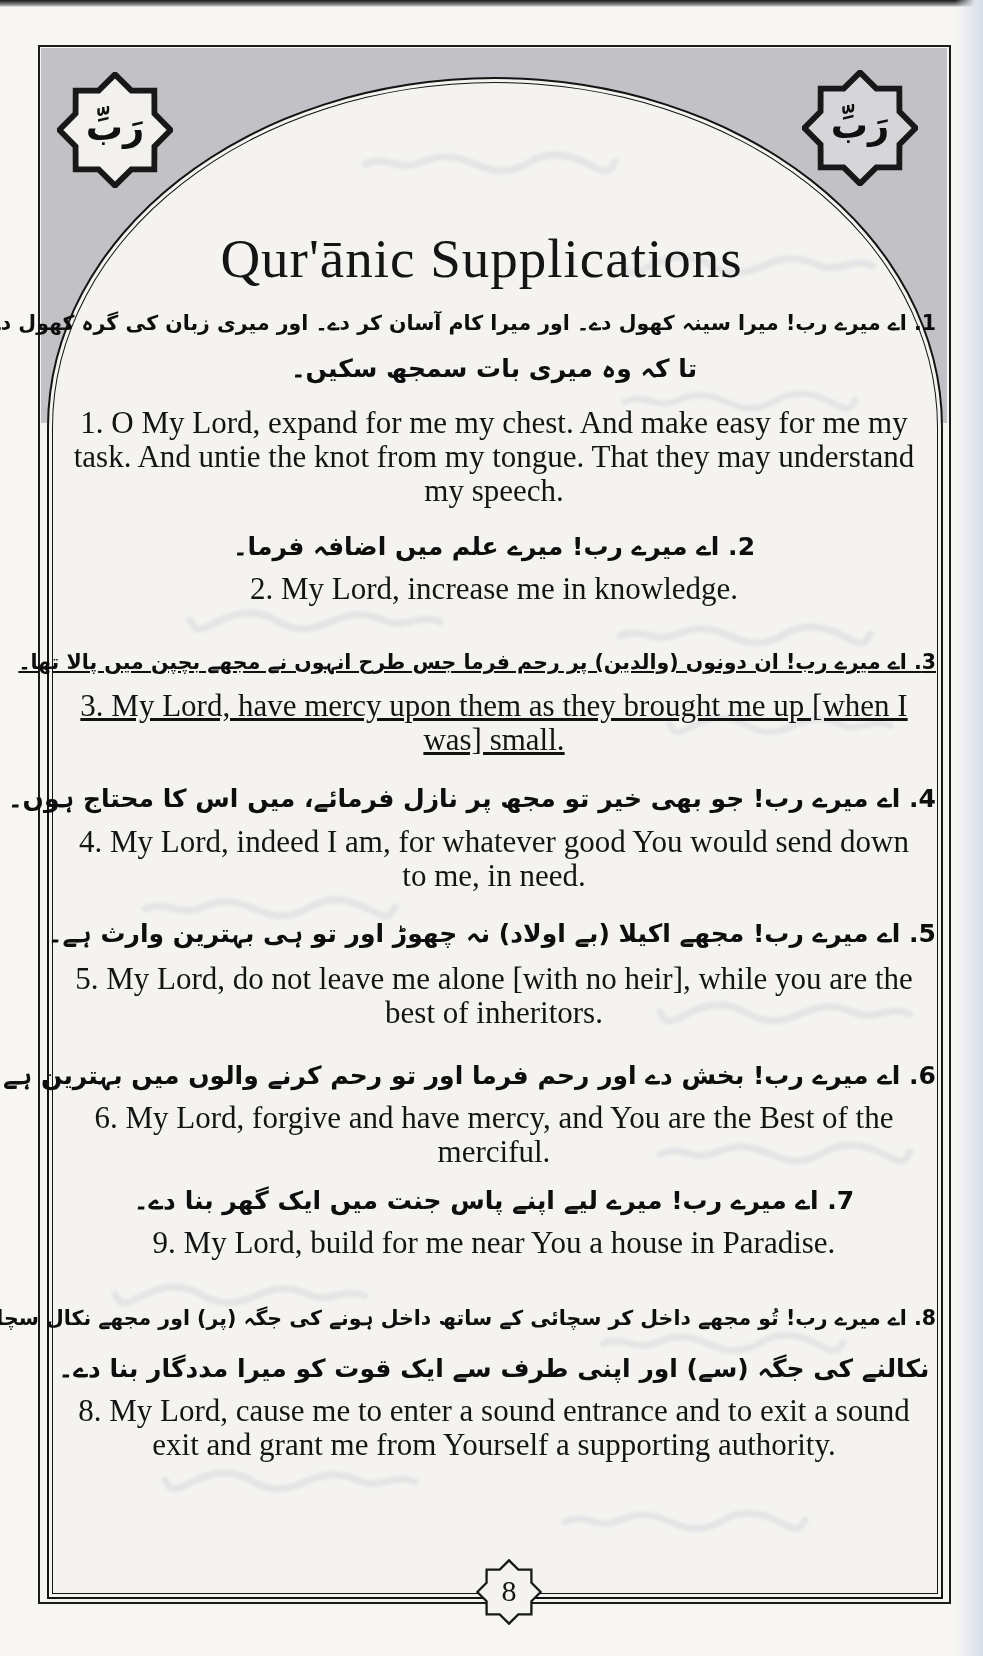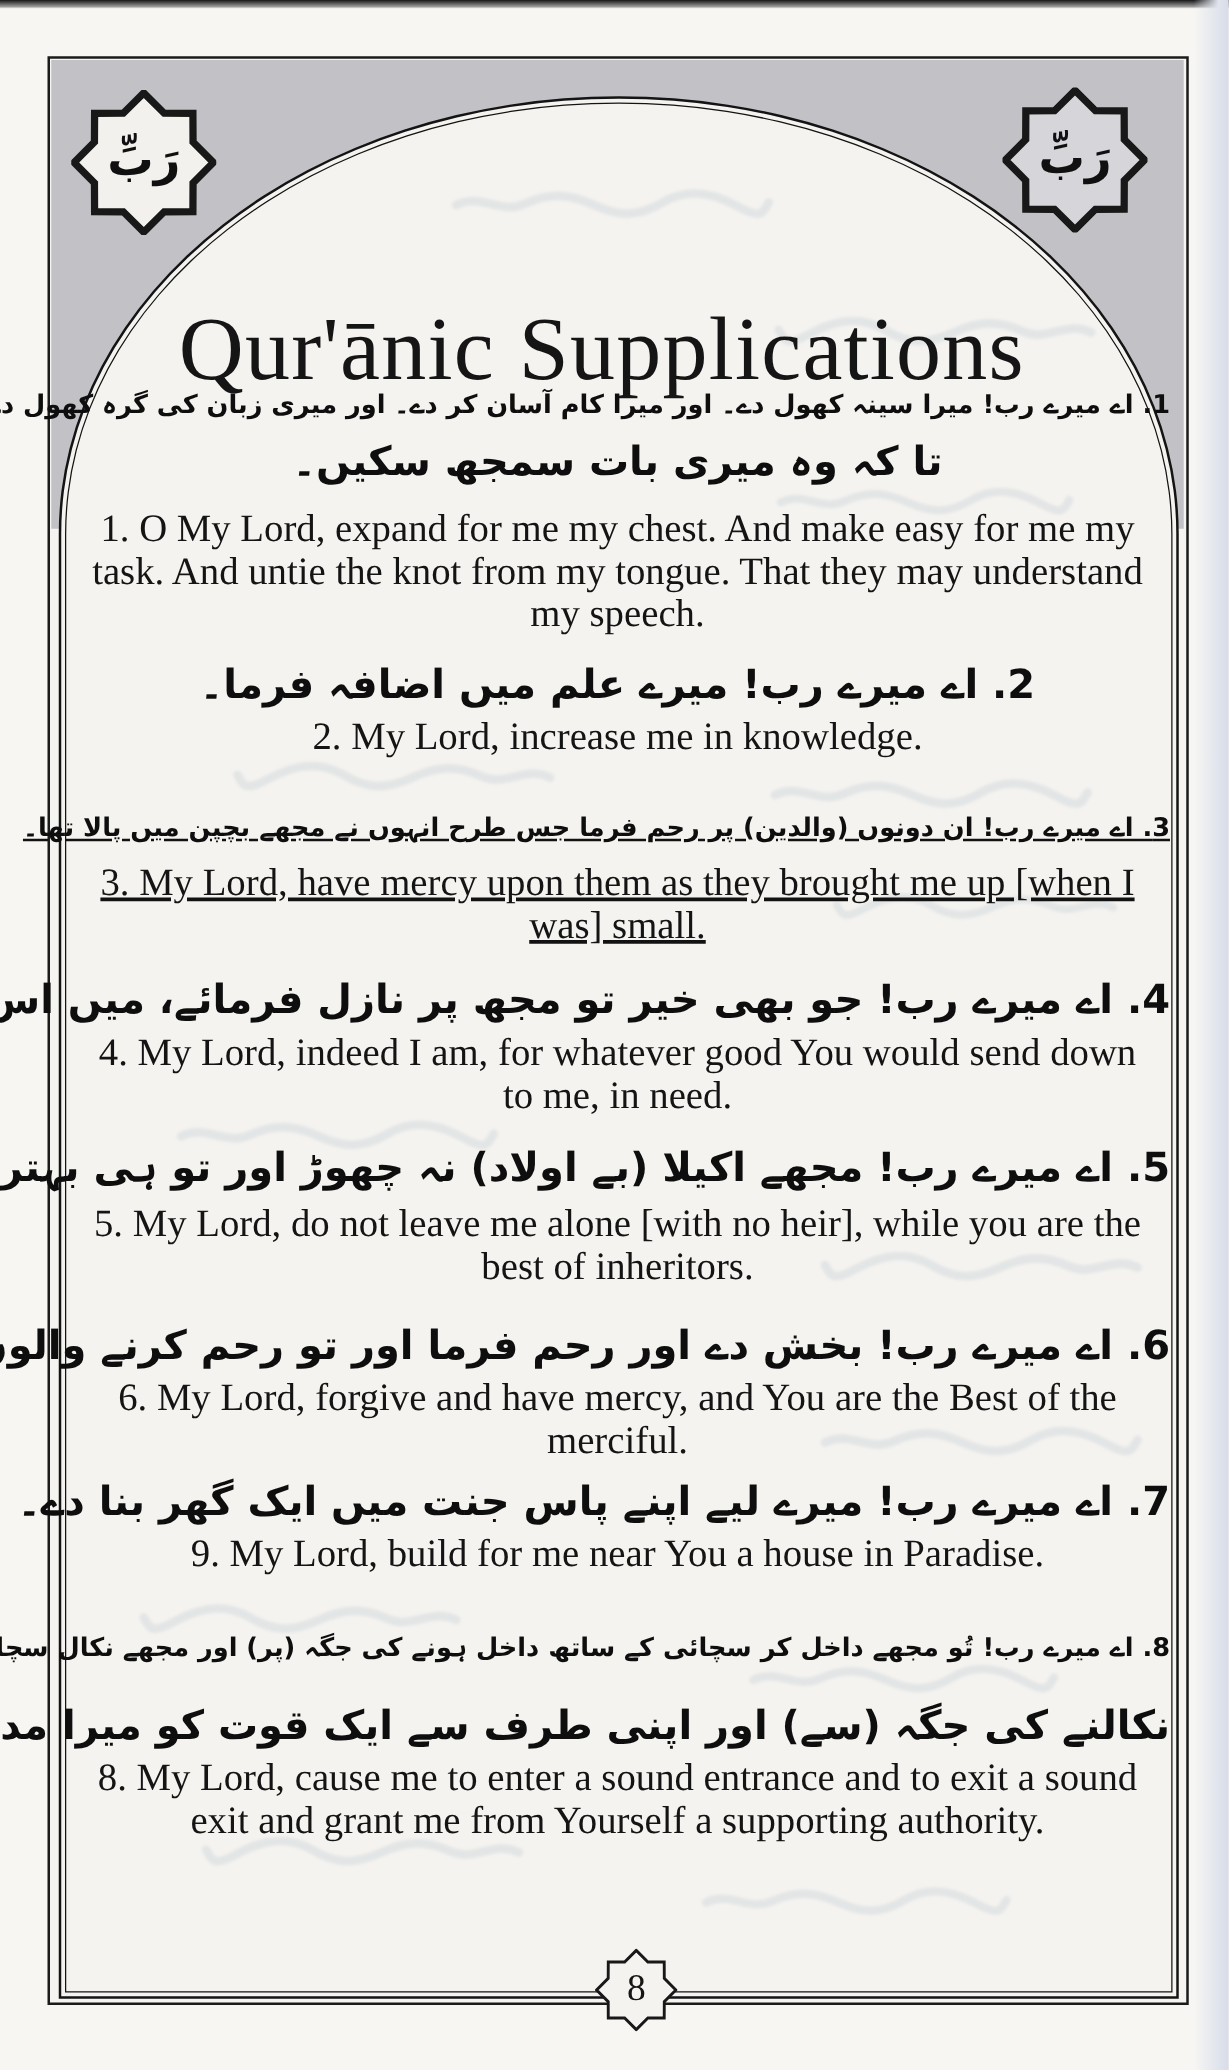--- a/index.html
+++ b/index.html
@@ -26,35 +26,35 @@
     border-radius:445px 445px 0 0 / 347px 347px 0 0;}
   
   .star-wrap{position:absolute;width:116px;height:116px;z-index:5;}
   .star-wrap .ar{position:absolute;inset:0;display:flex;align-items:center;justify-content:center;
     font-family:"DejaVu Sans",sans-serif;font-weight:700;font-size:37px;color:#101010;
     padding-bottom:6px;}
   .star-left{left:57px;top:72px;}
   .star-right{left:802px;top:70px;}
   
   .title{position:absolute;left:0;right:20px;top:190px;text-align:center;z-index:6;
-    font-size:72px;letter-spacing:1px;color:#151515;font-weight:400;}
+    font-size:55px;letter-spacing:1px;color:#151515;font-weight:400;}
   
   .content{position:absolute;left:52px;right:47px;top:300px;z-index:6;text-align:center;color:#121212;}
   .urdu{direction:rtl;font-family:"DejaVu Sans",sans-serif;font-weight:700;
-    font-size:32px;line-height:46px;height:46px;white-space:nowrap;color:#0e0e0e;}
+    font-size:25px;line-height:46px;height:46px;white-space:nowrap;color:#0e0e0e;}
   .urdu.lg{font-size:20.5px;}
   .eng{font-size:31px;line-height:34px;max-width:845px;margin:0 auto;color:#141414;}
   .b1 .eng{margin-top:14px;}
   .b2{margin-top:16px;} .b2 .eng{margin-top:2px;}
   .b3{margin-top:33px;text-decoration:underline;} .b3 .eng{margin-top:4px;}
   .b4{margin-top:19px;} .b4 .eng{margin-top:3px;}
   .b5{margin-top:18px;} .b5 .eng{margin-top:5px;}
   .b6{margin-top:23px;} .b6 .eng{margin-top:2px;}
   .b7{margin-top:9px;}  .b7 .eng{margin-top:2px;}
-  .b8{margin-top:35px;} .b8 .urdu + .urdu{margin-top:16px;} .b8 .eng{margin-top:2px;}
+  .b8{margin-top:35px;} .b8 .urdu + .urdu{margin-top:5px;} .b8 .eng{margin-top:2px;}
   
   .badge{position:absolute;left:476px;top:1559px;width:66px;height:66px;z-index:7;}
   .badge .num{position:absolute;inset:0;display:flex;align-items:center;justify-content:center;
     font-size:30px;color:#151515;padding-bottom:2px;}
   
   .ghost{position:absolute;z-index:4;color:#7e94a9;opacity:.14;filter:blur(1.4px);}
 </style>
 </head>
 <body>
 

